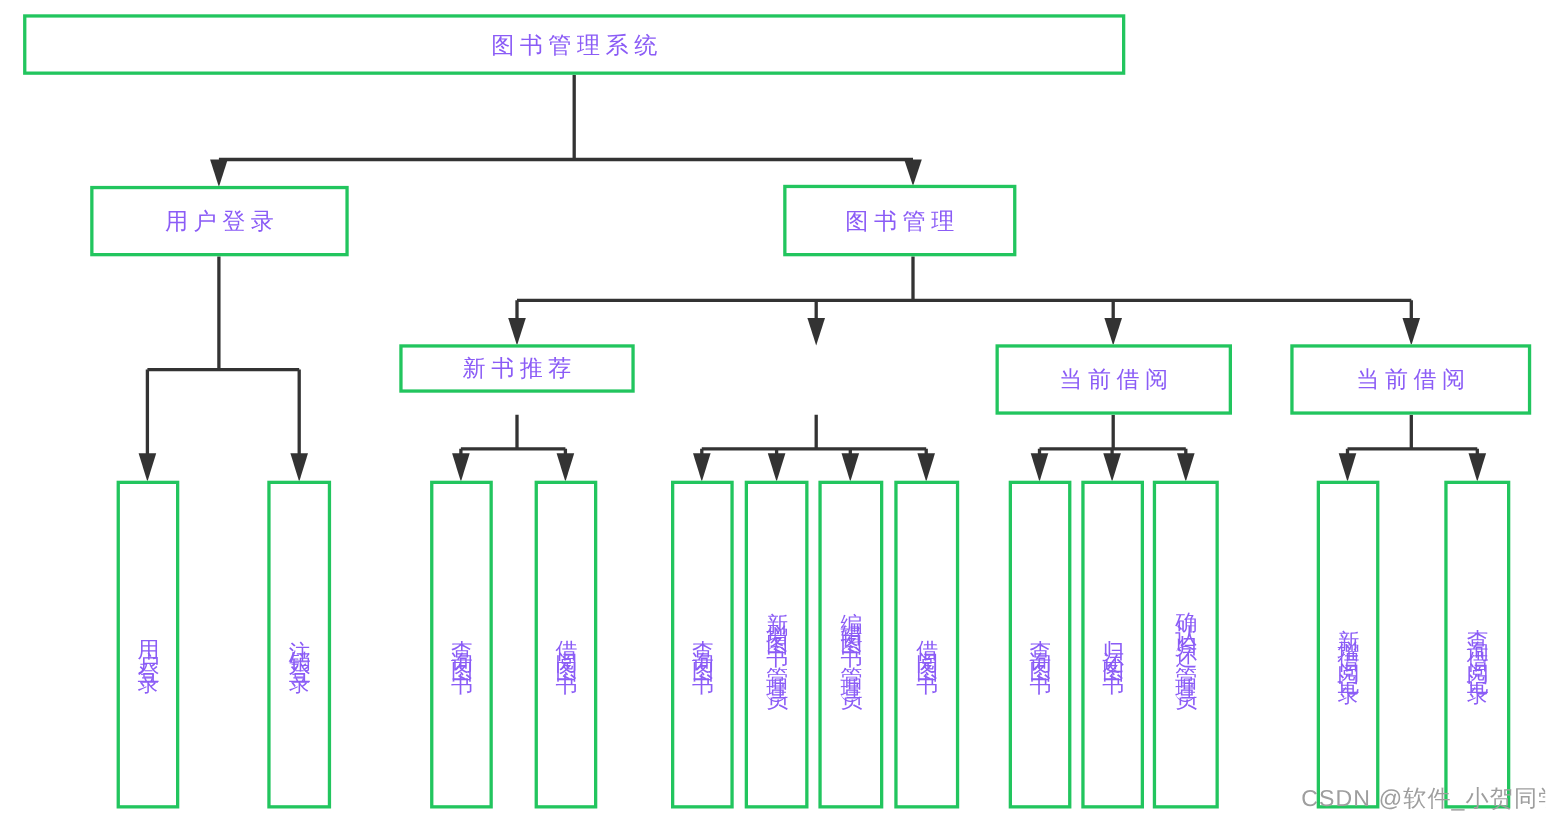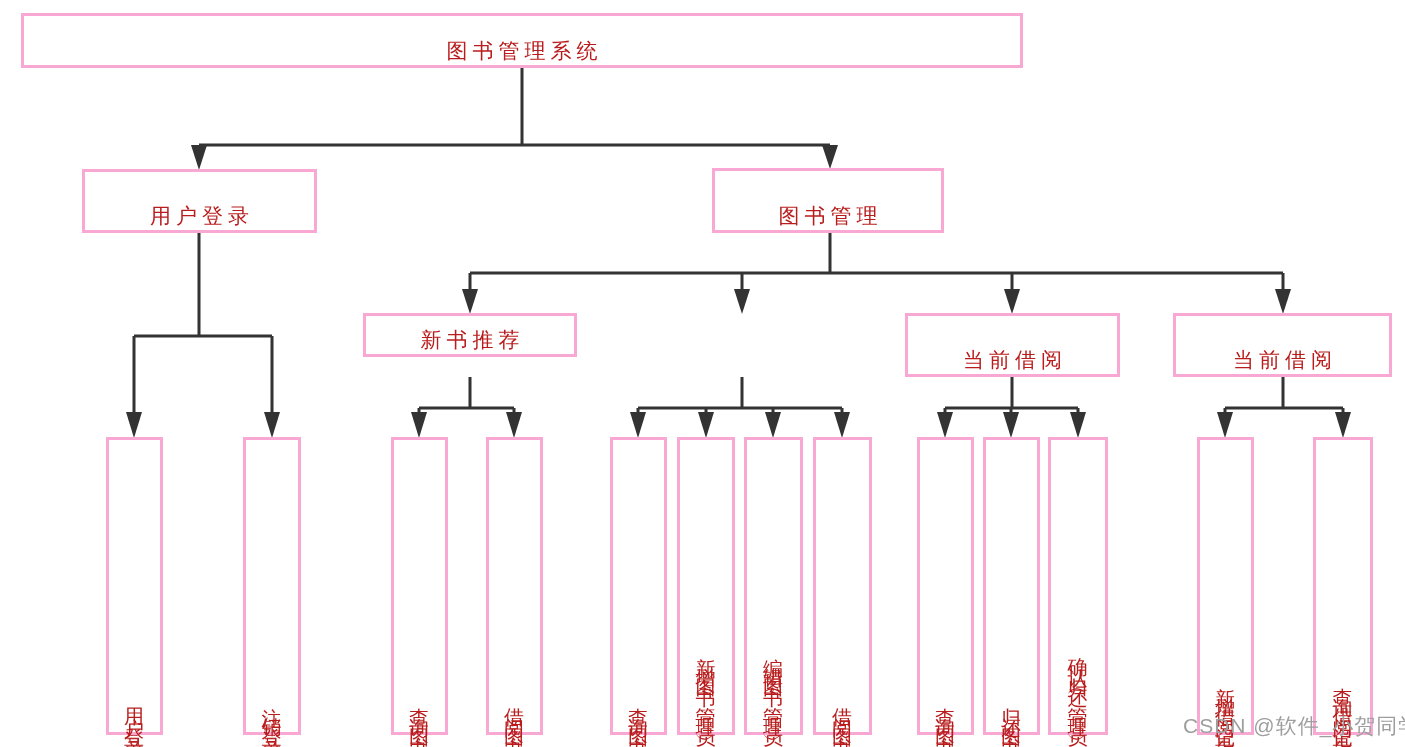--- a/index.html
+++ b/index.html
@@ -12,26 +12,26 @@
     overflow: hidden;
   }
   .wires {
     position: absolute;
     left: 0; top: 0;
     width: 1405px; height: 747px;
   }
   .node {
     position: absolute;
     box-sizing: border-box;
-    border: 3px solid #f9a8d4;
+    border: 3px solid #22c55e;
     background: #ffffff;
     display: flex;
-    align-items: flex-end;
+    align-items: center;
     justify-content: center;
-    color: #b91c1c;
+    color: #8b5cf6;
   }
   .h-node .lbl {
     font-size: 21px;
     letter-spacing: 5px;
     white-space: nowrap;
     text-indent: 5px; 
   }
   .v-node { top: 437px; height: 298px; width: 57px; }
   .v-node .vlbl {
     writing-mode: vertical-rl;
@@ -90,21 +90,21 @@
     </g>
   </svg>
 
   <div class="node h-node" style="left:21px; top:13px; width:1002px; height:55px;">
     <span class="lbl">图书管理系统</span>
   </div>
 
   <div class="node h-node" style="left:82px; top:169px; width:235px; height:64px;">
     <span class="lbl">用户登录</span>
   </div>
-  <div class="node h-node" style="left:712px; top:168px; width:232px; height:65px;">
+  <div class="node h-node" style="left:712px; top:168px; width:212px; height:65px;">
     <span class="lbl">图书管理</span>
   </div>
 
   <div class="node h-node" style="left:363px; top:313px; width:214px; height:44px;">
     <span class="lbl">新书推荐</span>
   </div>
   <div class="node h-node" style="left:905px; top:313px; width:215px; height:64px;">
     <span class="lbl">当前借阅</span>
   </div>
   <div class="node h-node" style="left:1173px; top:313px; width:219px; height:64px;">

